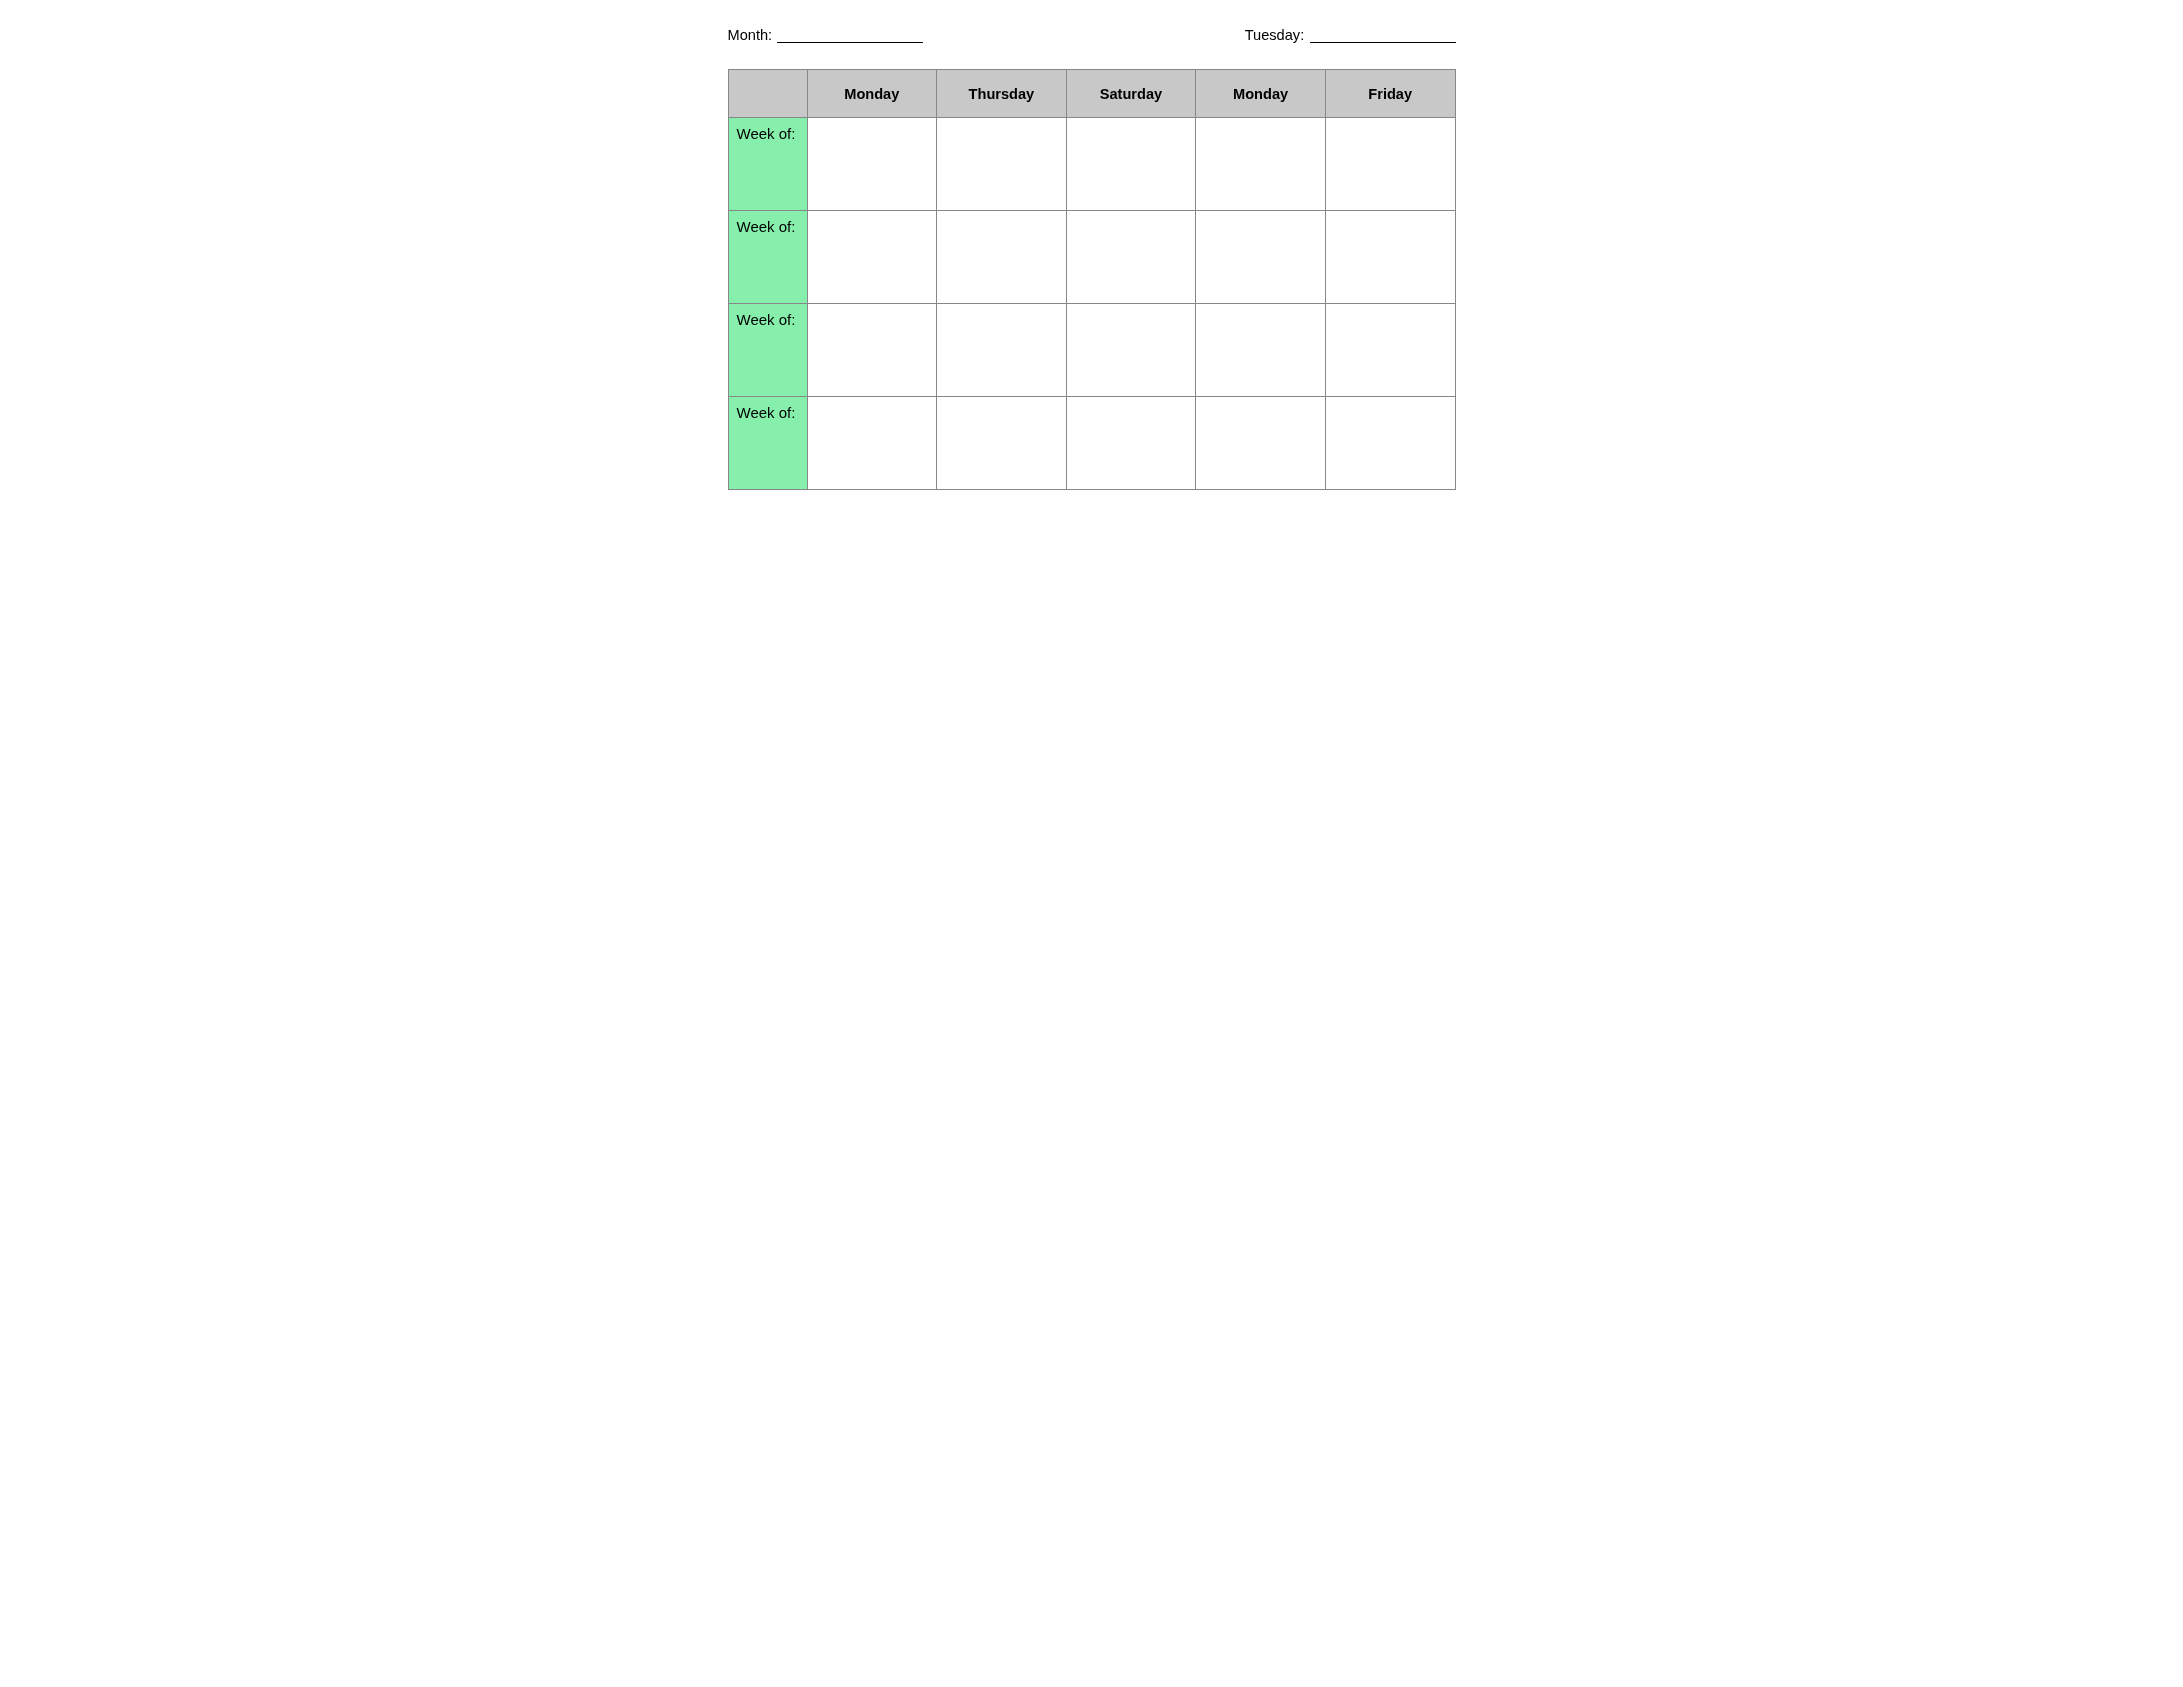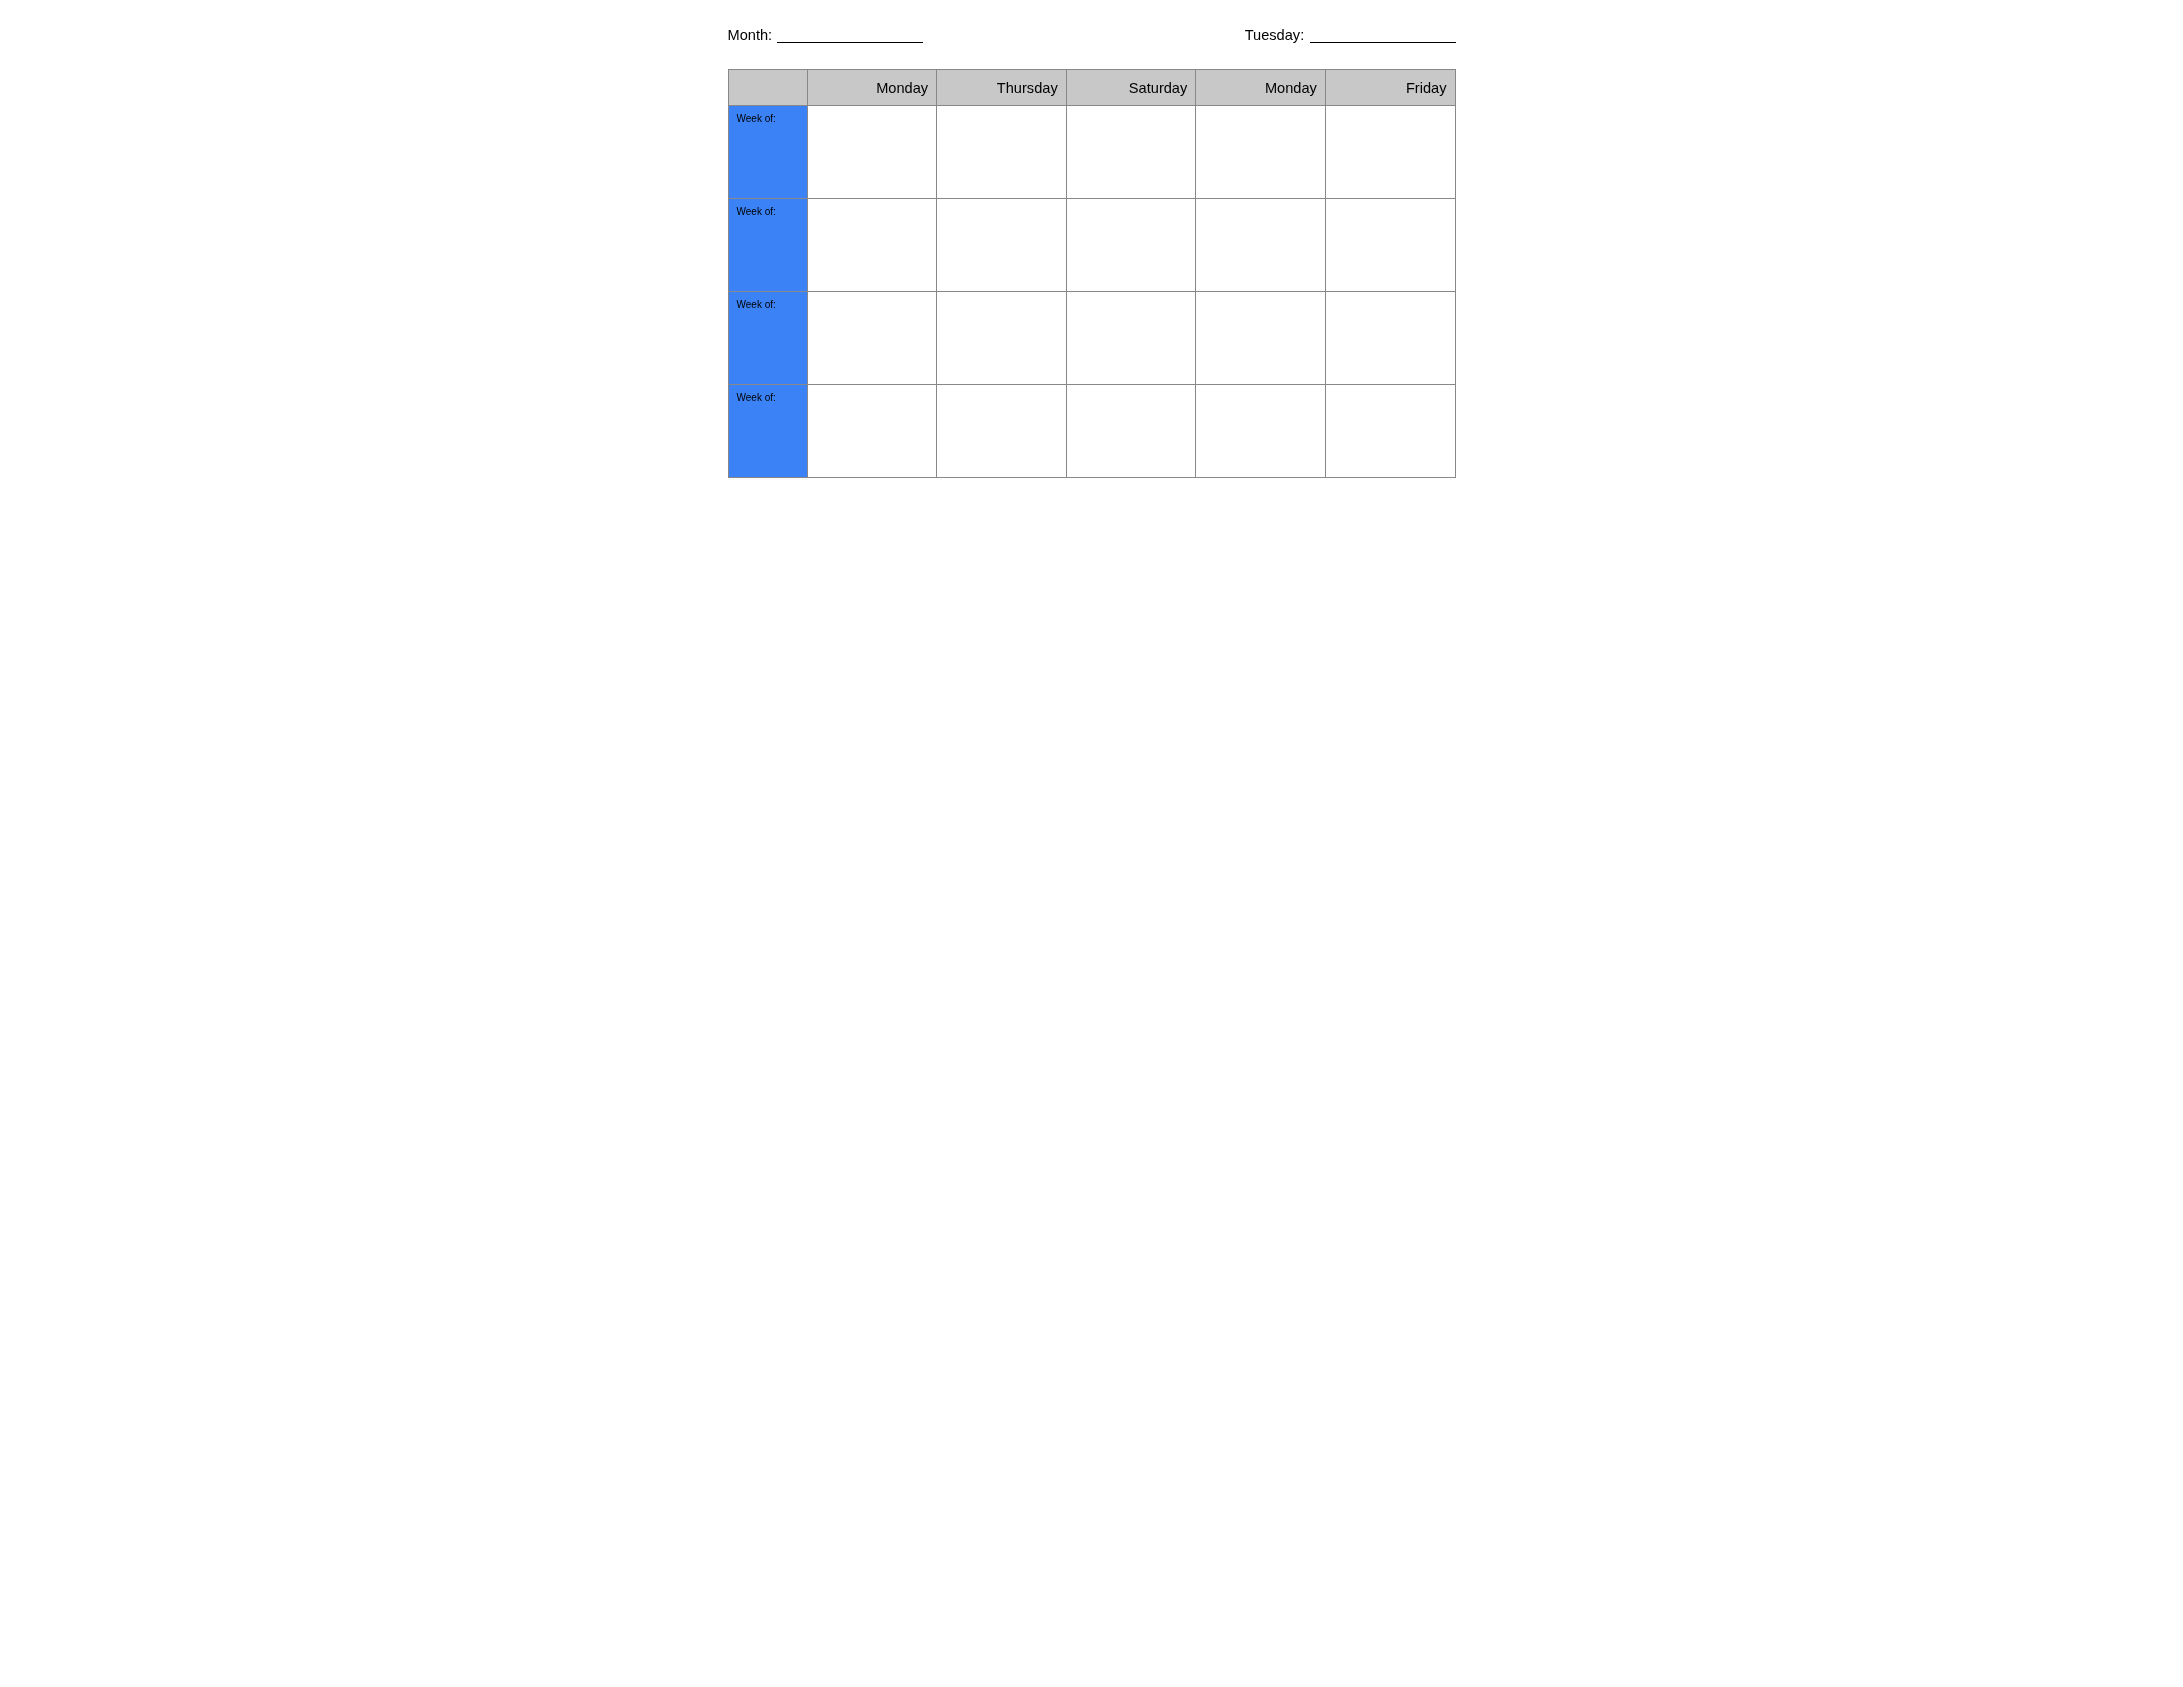--- a/index.html
+++ b/index.html
@@ -53,35 +53,35 @@
 
     .calendar-table th,
     .calendar-table td {
       border: 0.7px solid #888;
       padding: 6.6px 8px;
       vertical-align: top;
     }
 
     .header-row th {
       background-color: #c8c8c8;
-      text-align: right;
-      font-weight: normal;
+      text-align: center;
+      font-weight: bold;
       font-size: 14.6px;
-      height: 36px;
+      height: 48px;
       vertical-align: middle;
     }
 
     .header-row th.empty-header {
       background-color: #c8c8c8;
       width: 79px;
     }
 
     .week-label-cell {
-      background-color: #3b82f6;
-      font-size: 10px;
+      background-color: #86efac;
+      font-size: 15px;
       font-weight: normal;
       vertical-align: top;
       padding: 8px 6.6px;
       width: 79px;
       height: 93px;
     }
 
     .data-cell {
       background-color: #ffffff;
       height: 93px;

